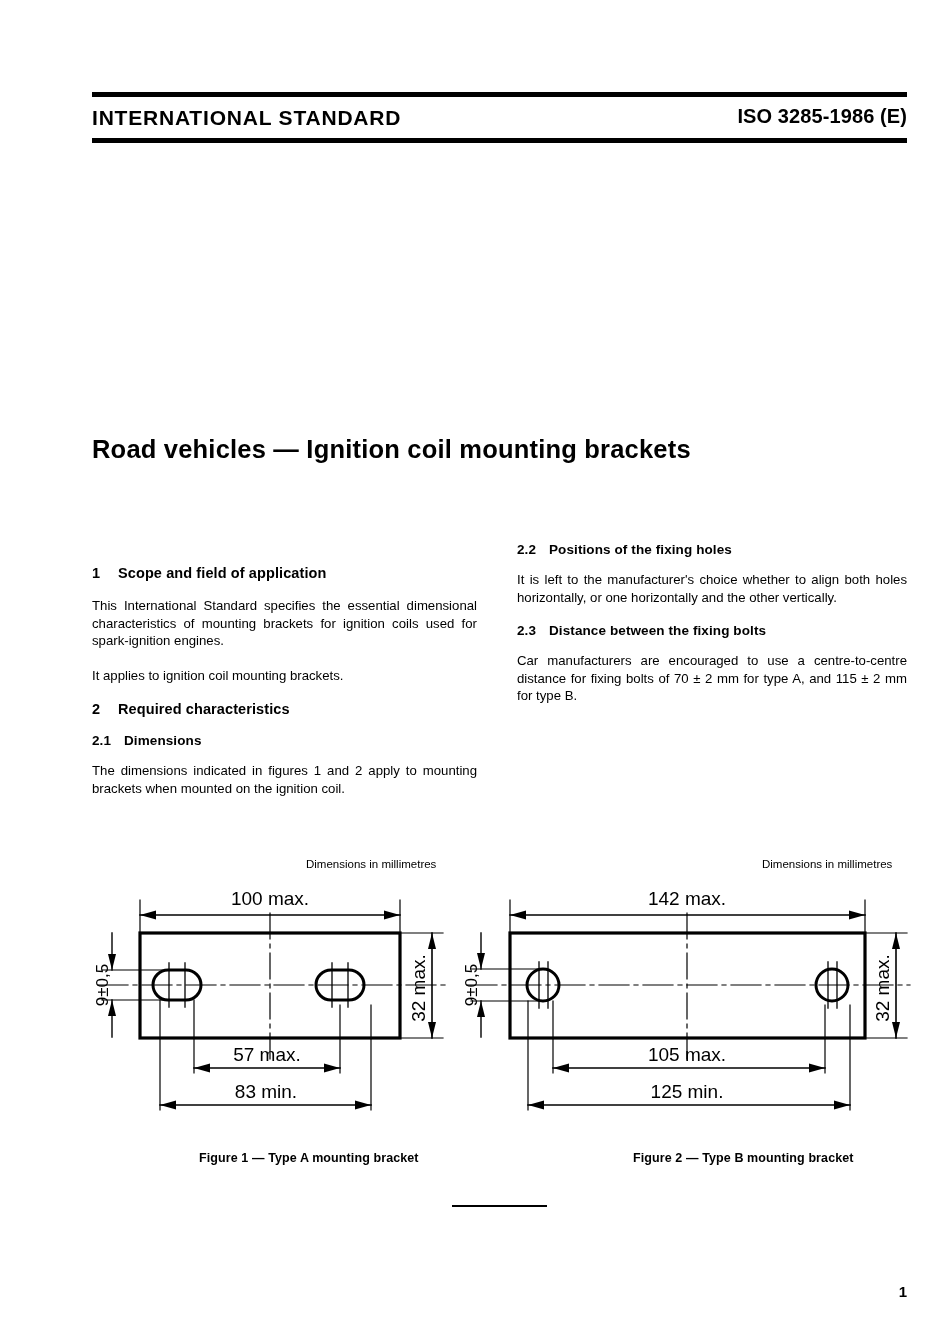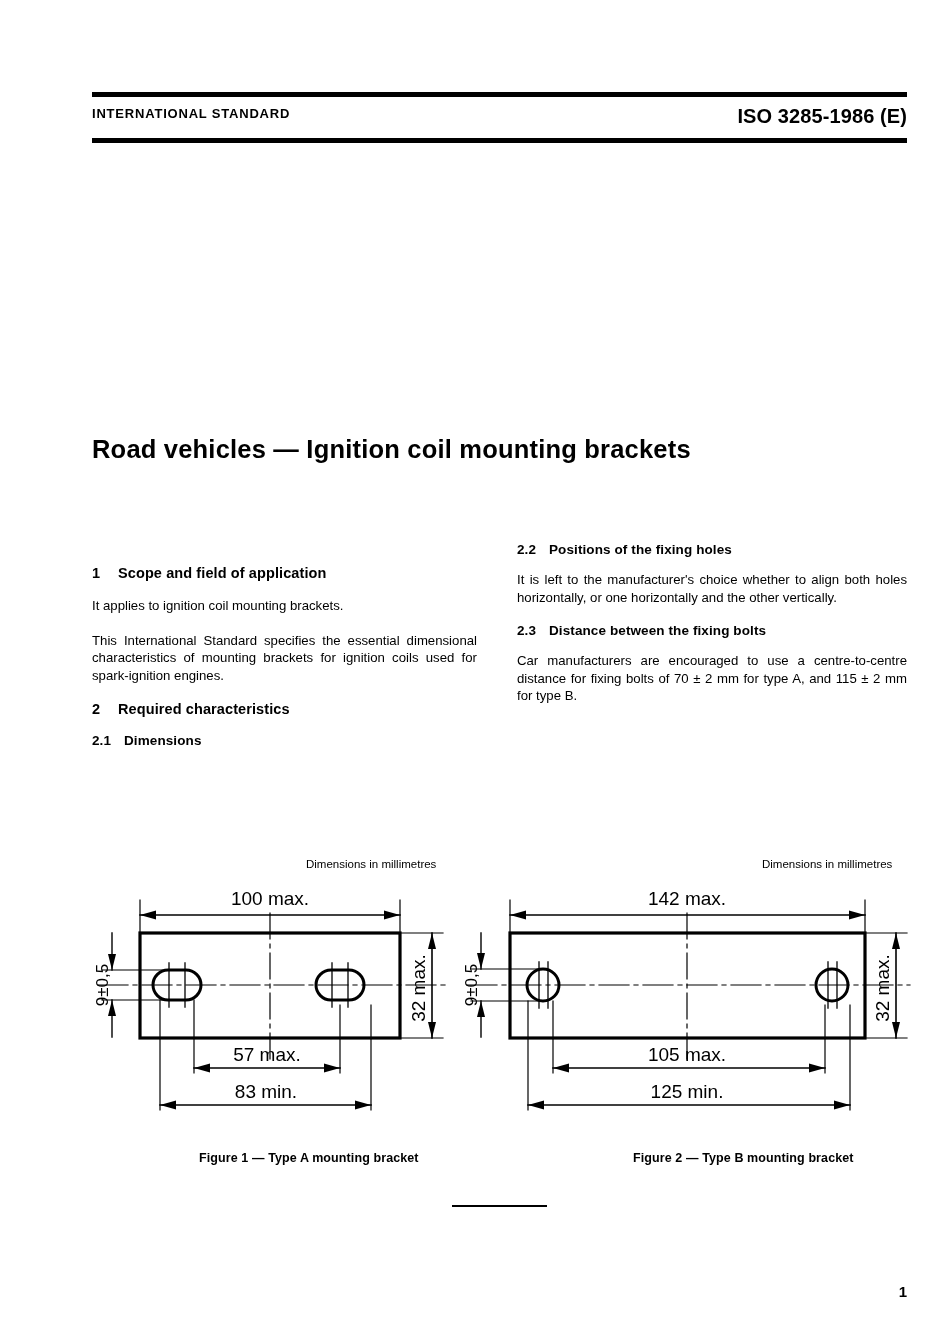--- a/index.html
+++ b/index.html
@@ -31,21 +31,21 @@
     left: 92px;
     top: 138px;
     width: 815px;
     height: 5px;
     background: #000000;
   }
   .header-left {
     position: absolute;
     left: 92px;
     top: 106px;
-    font-size: 13px;
+    font-size: 21px;
     font-weight: bold;
     letter-spacing: 0.8px;
   }
   .header-right {
     position: absolute;
     right: 43px;
     top: 105px;
     font-size: 20px;
     font-weight: bold;
     letter-spacing: 0.1px;
@@ -159,30 +159,31 @@
   <div class="header-right">ISO 3285-1986 (E)</div>
   <div class="header-rule-bottom"></div>
 
   <h1 class="doc-title">Road vehicles — Ignition coil mounting brackets</h1>
 
   <div class="col-left">
 
     <h2 class="sec">
       <span class="num">1</span><span>Scope and field of application</span>
     </h2>
+    <p class="body">This International Standard specifies the essential dimensional characteristics of mounting brackets for ignition coils used for spark-ignition engines.</p>
     <p class="body">It applies to ignition coil mounting brackets.</p>
-    <p class="body">This International Standard specifies the essential dimensional characteristics of mounting brackets for ignition coils used for spark-ignition engines.</p>
 
     <h2 class="sec sec-gap-top">
       <span class="num">2</span><span>Required characteristics</span>
     </h2>
 
     <h3 class="subsec sec-gap-top">
       <span class="num">2.1</span><span>Dimensions</span>
     </h3>
+    <p class="body nogap">The dimensions indicated in figures 1 and 2 apply to mounting brackets when mounted on the ignition coil.</p>
   </div>
 
   <div class="col-right">
 
     <h3 class="subsec">
       <span class="num">2.2</span><span>Positions of the fixing holes</span>
     </h3>
     <p class="body">It is left to the manufacturer's choice whether to align both holes horizontally, or one horizontally and the other vertically.</p>
 
     <h3 class="subsec sec-gap-top-lg">

